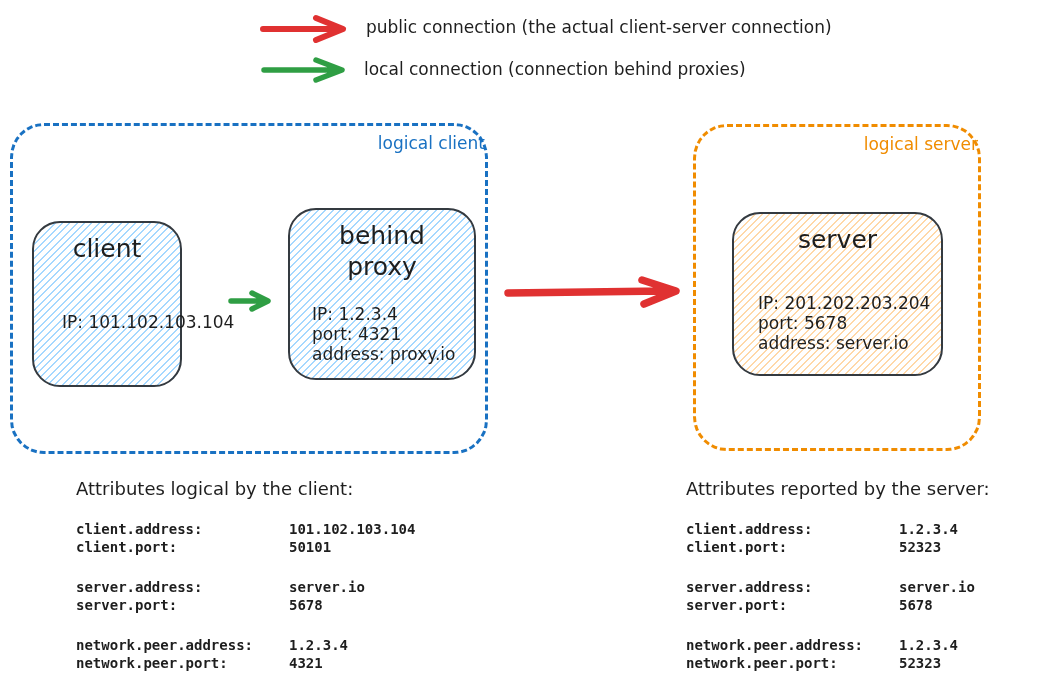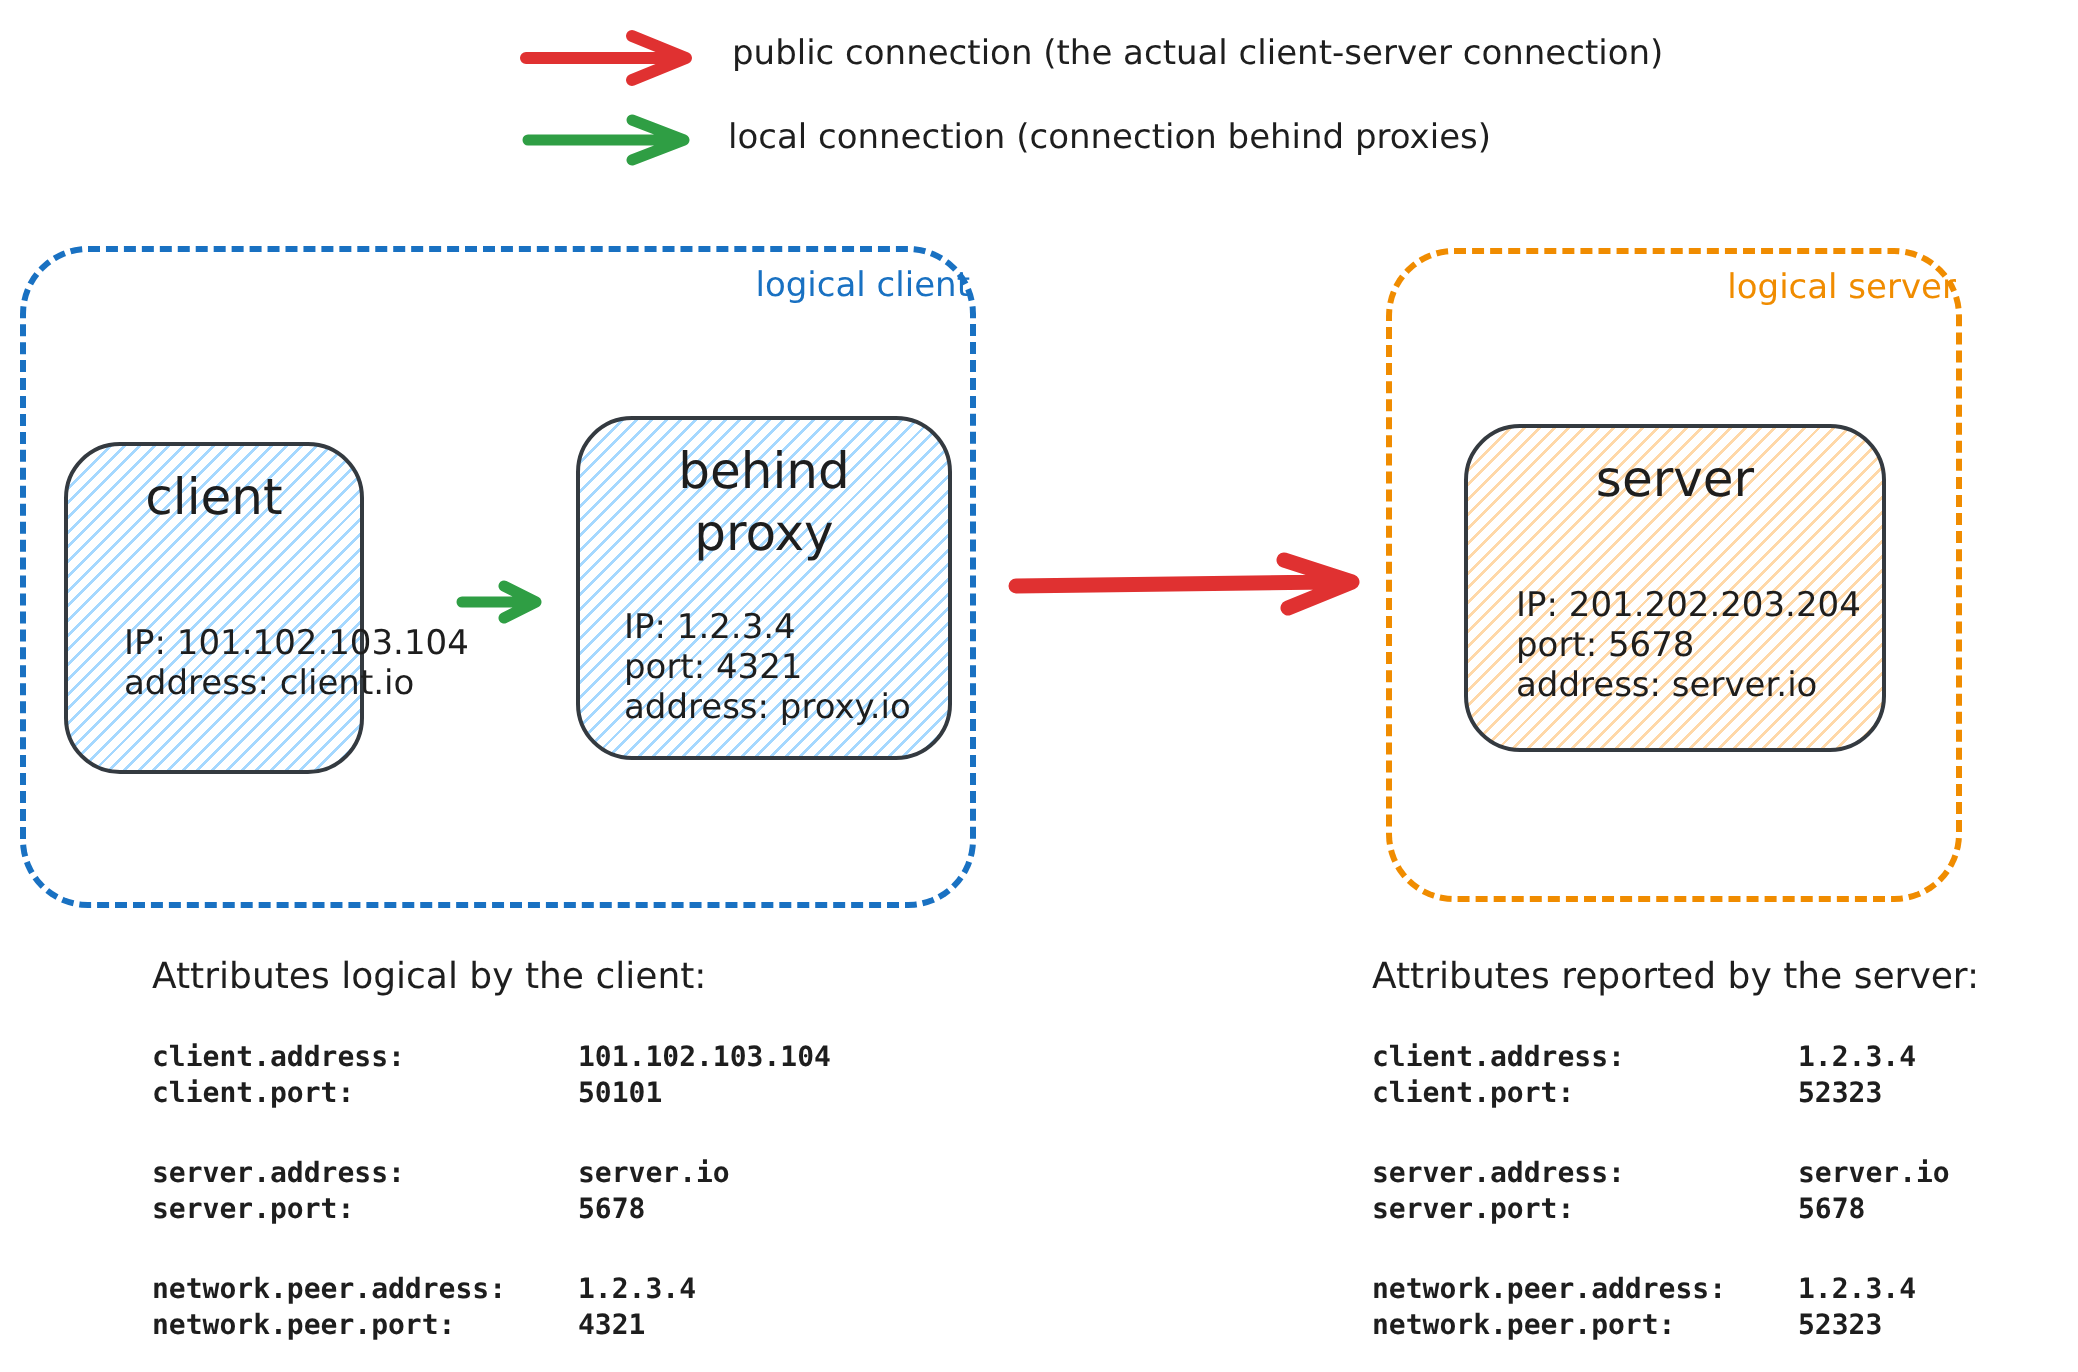--- a/index.html
+++ b/index.html
@@ -76,21 +76,20 @@
   </div>
   <div class="abs legend-label" style="left:364px; top:59px;">local connection (connection behind proxies)</div>
 
   <div class="abs logical-group" style="left:10px; top:123px; width:478px; height:331px;">
     <div class="group-label">logical client</div>
 
     <div class="node node--client" style="left:19px; top:95px; width:150px; height:166px;">
       <div class="node-title">client</div>
       <div class="node-lines">
         <div>IP: 101.102.103.104</div>
-        <div>address: client.io</div>
       </div>
     </div>
 
     <div class="abs" style="left:214px; top:163px; width:50px; height:24px;">
       <svg class="arrow-svg arrow-green" width="50" height="24" viewBox="0 0 50 24">
         <path d="M4 12 L34 12 M25 4 L41 12 L25 20" fill="none" stroke="currentColor" stroke-width="5.5" stroke-linecap="round" stroke-linejoin="round"></path>
       </svg>
     </div>
 
     <div class="node node--proxy" style="left:275px; top:82px; width:188px; height:172px;">

